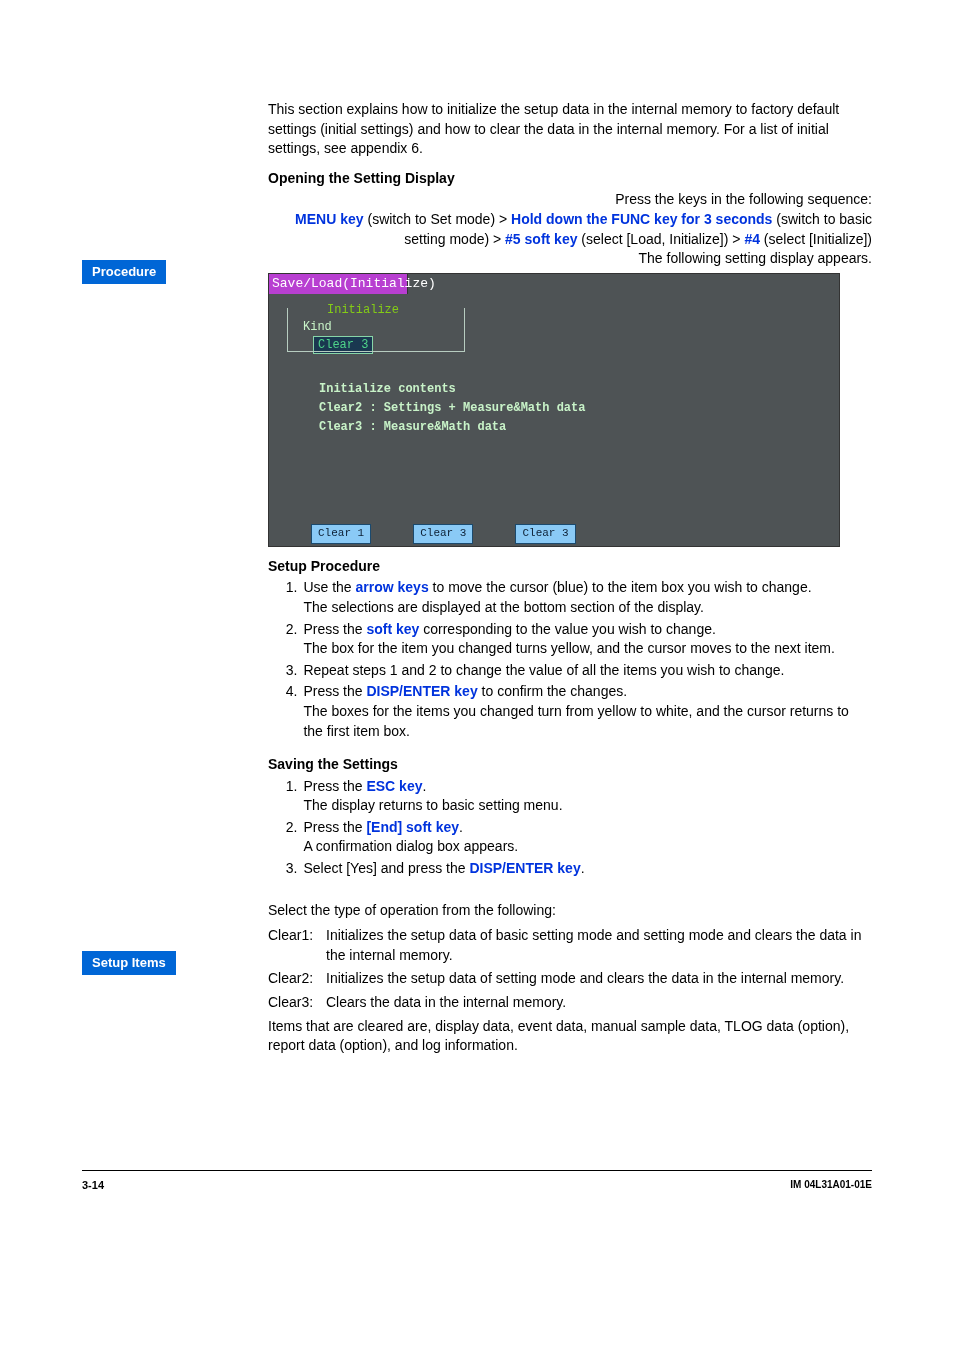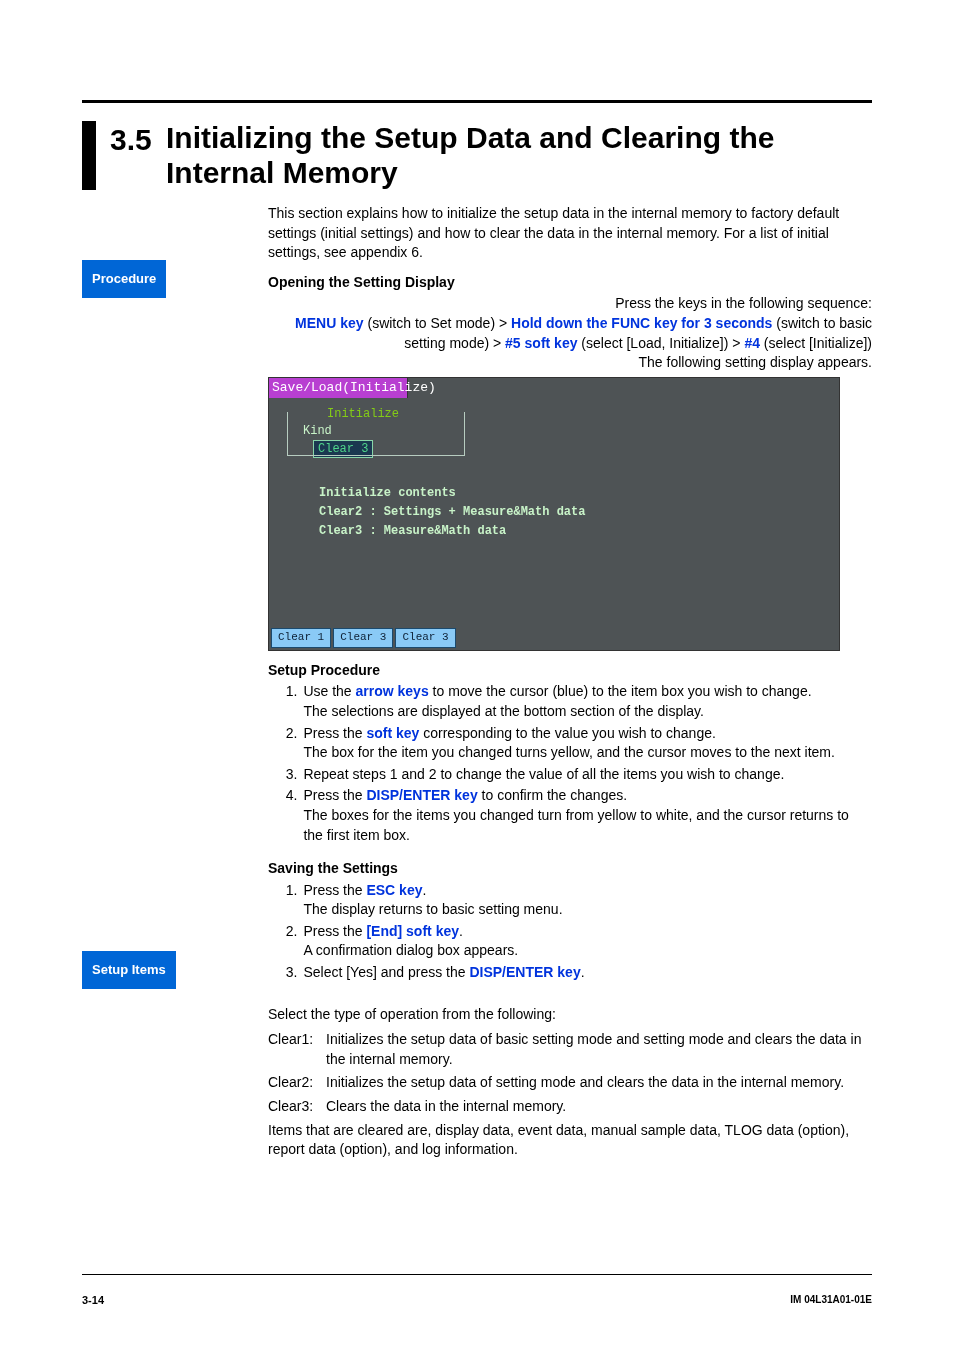--- a/index.html
+++ b/index.html
@@ -45,21 +45,21 @@
     line-height: 1.4;
   }
   .intro { margin-bottom: 10px; }
   .label-box {
     position: absolute;
     left: 82px;
     background: #0066d6;
     color: #fff;
     font-weight: bold;
     font-size: 13px;
-    padding: 10px 10px;
+    padding: 3px 10px;
     white-space: nowrap;
   }
   .label-procedure { top: 260px; }
   .label-setup { top: 951px; }
   .sub-bold { font-weight: bold; margin-top: 8px; margin-bottom: 2px; }
   .indent-1 { margin-left: 12px; text-align: right; }
   .hl { color: #0033dd; font-weight: bold; }
   ol.num-list { margin: 2px 0 0 18px; padding: 0 0 0 1.1em; }
   ol.num-list li { padding-left: 2px; margin-bottom: 2px; }
   .sub-line { margin-left: 0; }
@@ -111,45 +111,41 @@
     gap: 2px;
     padding-left: 2px;
   }
   .ss-btn {
     background: #8acaf6;
     color: #0d2035;
     font-size: 11px;
     padding: 1px 6px;
     border: 1px solid #1b4a6e;
     font-family: "Courier New", monospace;
+    margin-left: 40px;
   }
   .def-list { margin-top: 6px; }
   .def-row { display: flex; margin-bottom: 4px; }
   .def-term { width: 58px; flex: none; }
   .def-text { flex: 1; }
   .footer {
     display: flex;
     justify-content: space-between;
     border-top: 1px solid #000;
     margin: 54px 82px 0 82px;
-    padding-top: 19px;
+    padding-top: 8px;
     font-size: 11px;
     font-weight: bold;
   }
 </style>
 </head>
 <body>
 
 <div class="page">
 
-  <div class="section-heading">
-    <div class="bar"></div>
-    <div class="num">3.5</div>
-    <div class="title">Initializing the Setup Data and Clearing the Internal Memory</div>
-  </div>
 
   <div class="body">
     <div class="intro">This section explains how to initialize the setup data in the internal memory to factory default settings (initial settings) and how to clear the data in the internal memory.  For a list of initial settings, see appendix 6.</div>
 
     <div class="label-box label-procedure">Procedure</div>
 
     <div class="sub-bold">Opening the Setting Display</div>
     <div class="indent-1">
       <div>Press the keys in the following sequence:</div>
       <div>

